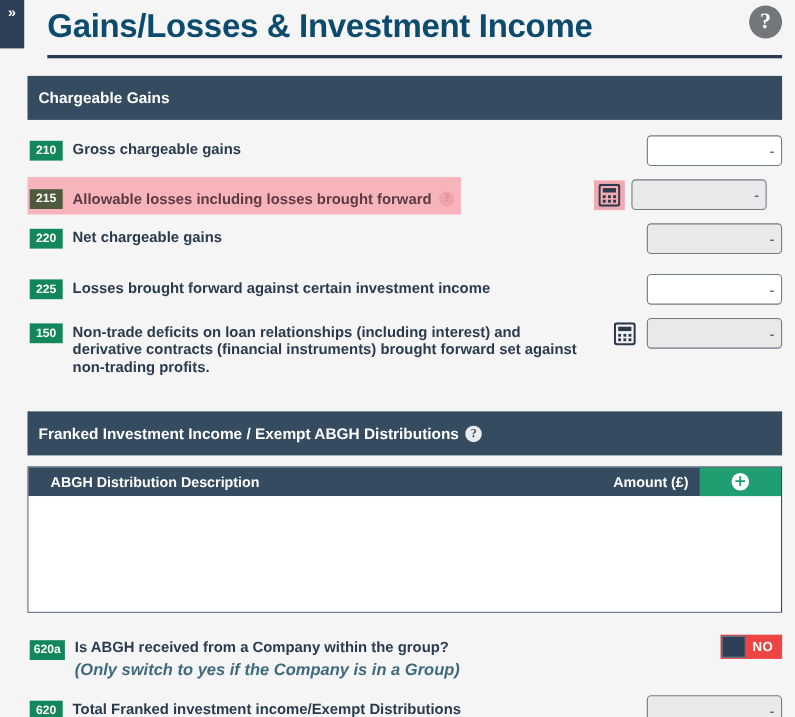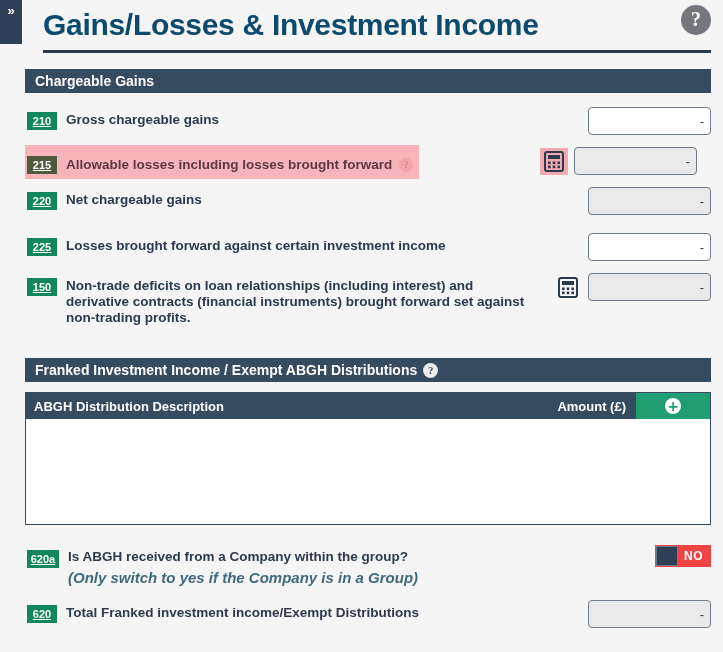--- a/index.html
+++ b/index.html
@@ -58,21 +58,21 @@
   }
   .title-rule {
     margin: 0 2px 0 28px;
     height: 3px;
     background: #2b3a4d;
   }
 
   
   .section-bar {
     margin: 16px 2px 0 10px;
-    height: 24px;
+    height: 40px;
     background: #344b60;
     color: #ffffff;
     font-size: 14px;
     font-weight: bold;
     display: flex; align-items: center;
     padding-left: 10px;
     gap: 6px;
   }
   .section-bar .inline-help {
     width: 15px; height: 15px; border-radius: 50%;
@@ -98,21 +98,20 @@
     flex: 0 0 auto;
     width: 30px;
     height: 18px;
     background: #13875c;
     color: #ffffff;
     font-size: 11px;
     font-weight: bold;
     display: flex; align-items: center; justify-content: center;
     margin-top: 3px;
     margin-left: 2px;
-    text-decoration: underline;
   }
   .row.highlight .box-num { background: #4e5a3b; }
   .box-num.wide { width: 32px; }
 
   .row-label {
     flex: 1 1 auto;
     margin-left: 9px;
     font-size: 13.5px;
     font-weight: bold;
     color: #2b3a4d;
@@ -200,20 +199,21 @@
     background: #ffffff;
   }
   .grid-head {
     display: flex;
     height: 26px;
     background: #344b60;
     color: #ffffff;
     font-size: 13px;
     font-weight: bold;
     align-items: center;
+    padding-left: 12px;
   }
   .gh-desc { flex: 1 1 auto; padding-left: 8px; }
   .gh-amt  { flex: 0 0 auto; padding-right: 10px; text-align: right; }
   .gh-add  {
     flex: 0 0 auto;
     width: 74px; height: 26px;
     background: #1f9e72;
     display: flex; align-items: center; justify-content: center;
     cursor: pointer;
   }

